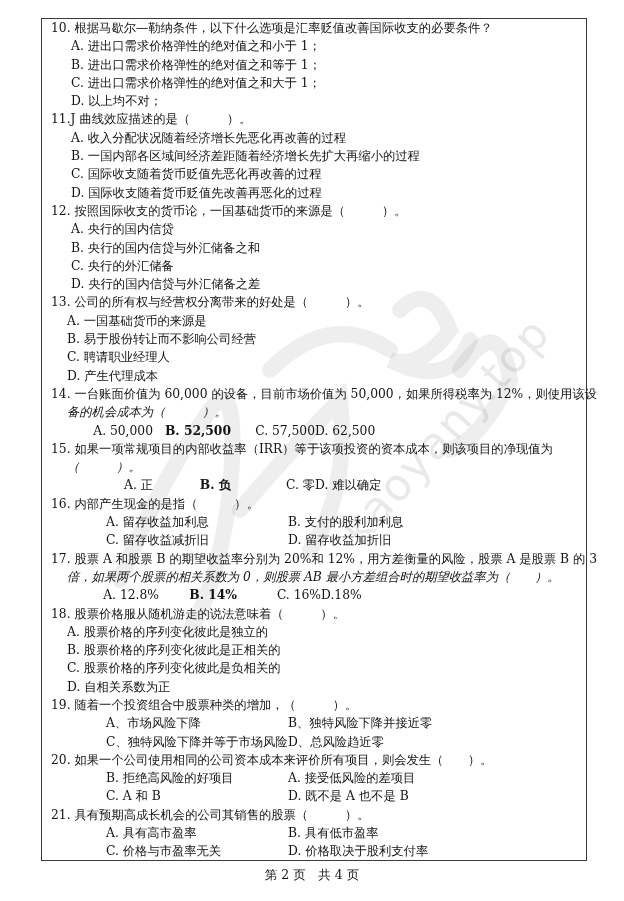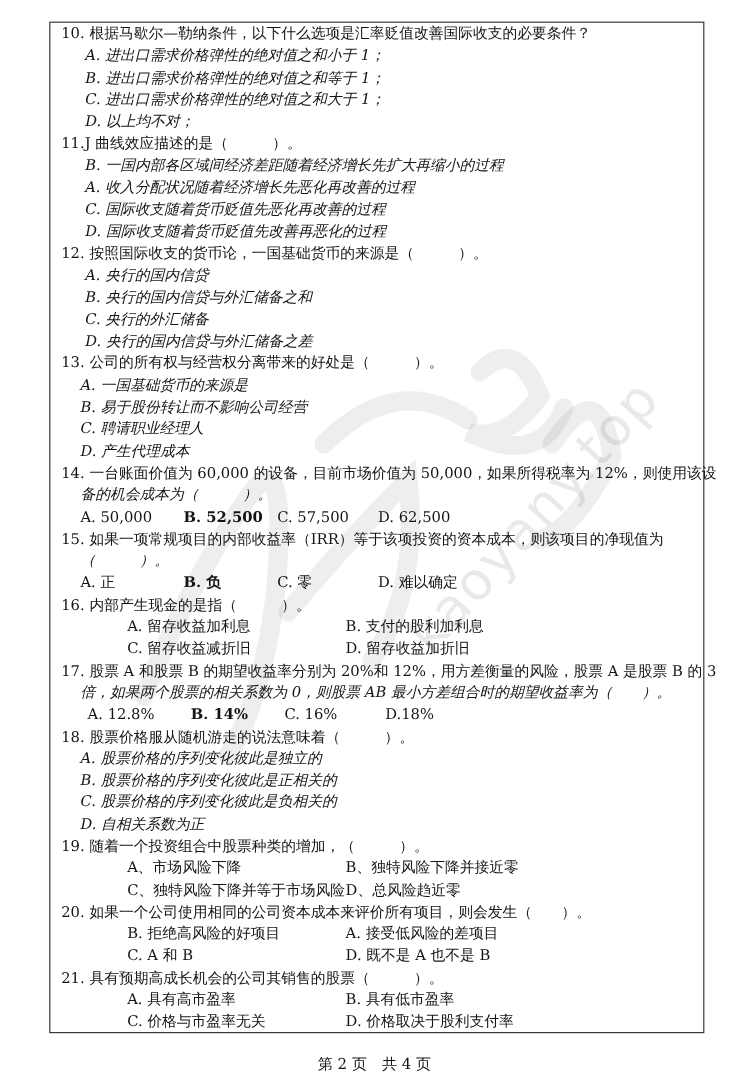--- a/index.html
+++ b/index.html
@@ -11,32 +11,31 @@
   .frame {
     position: absolute; left: 41px; top: 18px; width: 546px; height: 843px;
     border: 1.5px solid #3a3a3a; box-sizing: border-box;
   }
   .content {
     position: absolute; left: 51px; top: 19px; width: 535px;
     font-size: 12.3px; line-height: 18.3px;
   }
   .q { margin: 0; white-space: nowrap; }
   .cont { padding-left: 16px; font-style: italic; }
-  .opt { padding-left: 20px; white-space: nowrap; font-style: italic; }
+  .opt { padding-left: 20px; white-space: nowrap; }
   .opt.l2 { padding-left: 16px; }
   .row { display: flex; white-space: nowrap; padding-left: 16px; }
-  .row4 > span { display: inline-block; }
+  .row4 > span { display: inline-block; text-align: right; }
   .row4 > span:nth-child(1) { width: 86px; }
   .row4 > span:nth-child(2) { width: 78px; font-weight: bold; }
   .row4 > span:nth-child(3) { width: 84px; }
   .row2 > span:nth-child(1) { width: 182px; display: inline-block; margin-left: 39px; }
   .footer {
     position: absolute; top: 867px; left: 0; width: 624px; text-align: center;
     font-size: 12.5px;
-    margin-top: 12px;
   }
   .wm {
     position: absolute; pointer-events: none; color: rgba(120,120,120,0.16);
     font-family: "DejaVu Sans", sans-serif;
   }
   .wm-url {
     left: 330px; top: 520px; font-size: 44px; transform: rotate(-48deg);
     transform-origin: left top; letter-spacing: 2px;
   }
   .wm-brush {
@@ -66,22 +65,22 @@
     <span>根据马歇尔—勒纳条件，以下什么选项是汇率贬值改善国际收支的必要条件？</span>
   </div>
   <div class="opt">A. 进出口需求价格弹性的绝对值之和小于 1；</div>
   <div class="opt">B. 进出口需求价格弹性的绝对值之和等于 1；</div>
   <div class="opt">C. 进出口需求价格弹性的绝对值之和大于 1；</div>
   <div class="opt">D. 以上均不对；</div>
 
   <div class="q">
     <span>11.</span><span>J 曲线效应描述的是（　　　）。</span>
   </div>
+  <div class="opt">A. 收入分配状况随着经济增长先恶化再改善的过程</div>
   <div class="opt">B. 一国内部各区域间经济差距随着经济增长先扩大再缩小的过程</div>
-  <div class="opt">A. 收入分配状况随着经济增长先恶化再改善的过程</div>
   <div class="opt">C. 国际收支随着货币贬值先恶化再改善的过程</div>
   <div class="opt">D. 国际收支随着货币贬值先改善再恶化的过程</div>
 
   <div class="q">
     <span>12.</span>
     <span>按照国际收支的货币论，一国基础货币的来源是（　　　）。</span>
   </div>
   <div class="opt">A. 央行的国内信贷</div>
   <div class="opt">B. 央行的国内信贷与外汇储备之和</div>
   <div class="opt">C. 央行的外汇储备</div>

